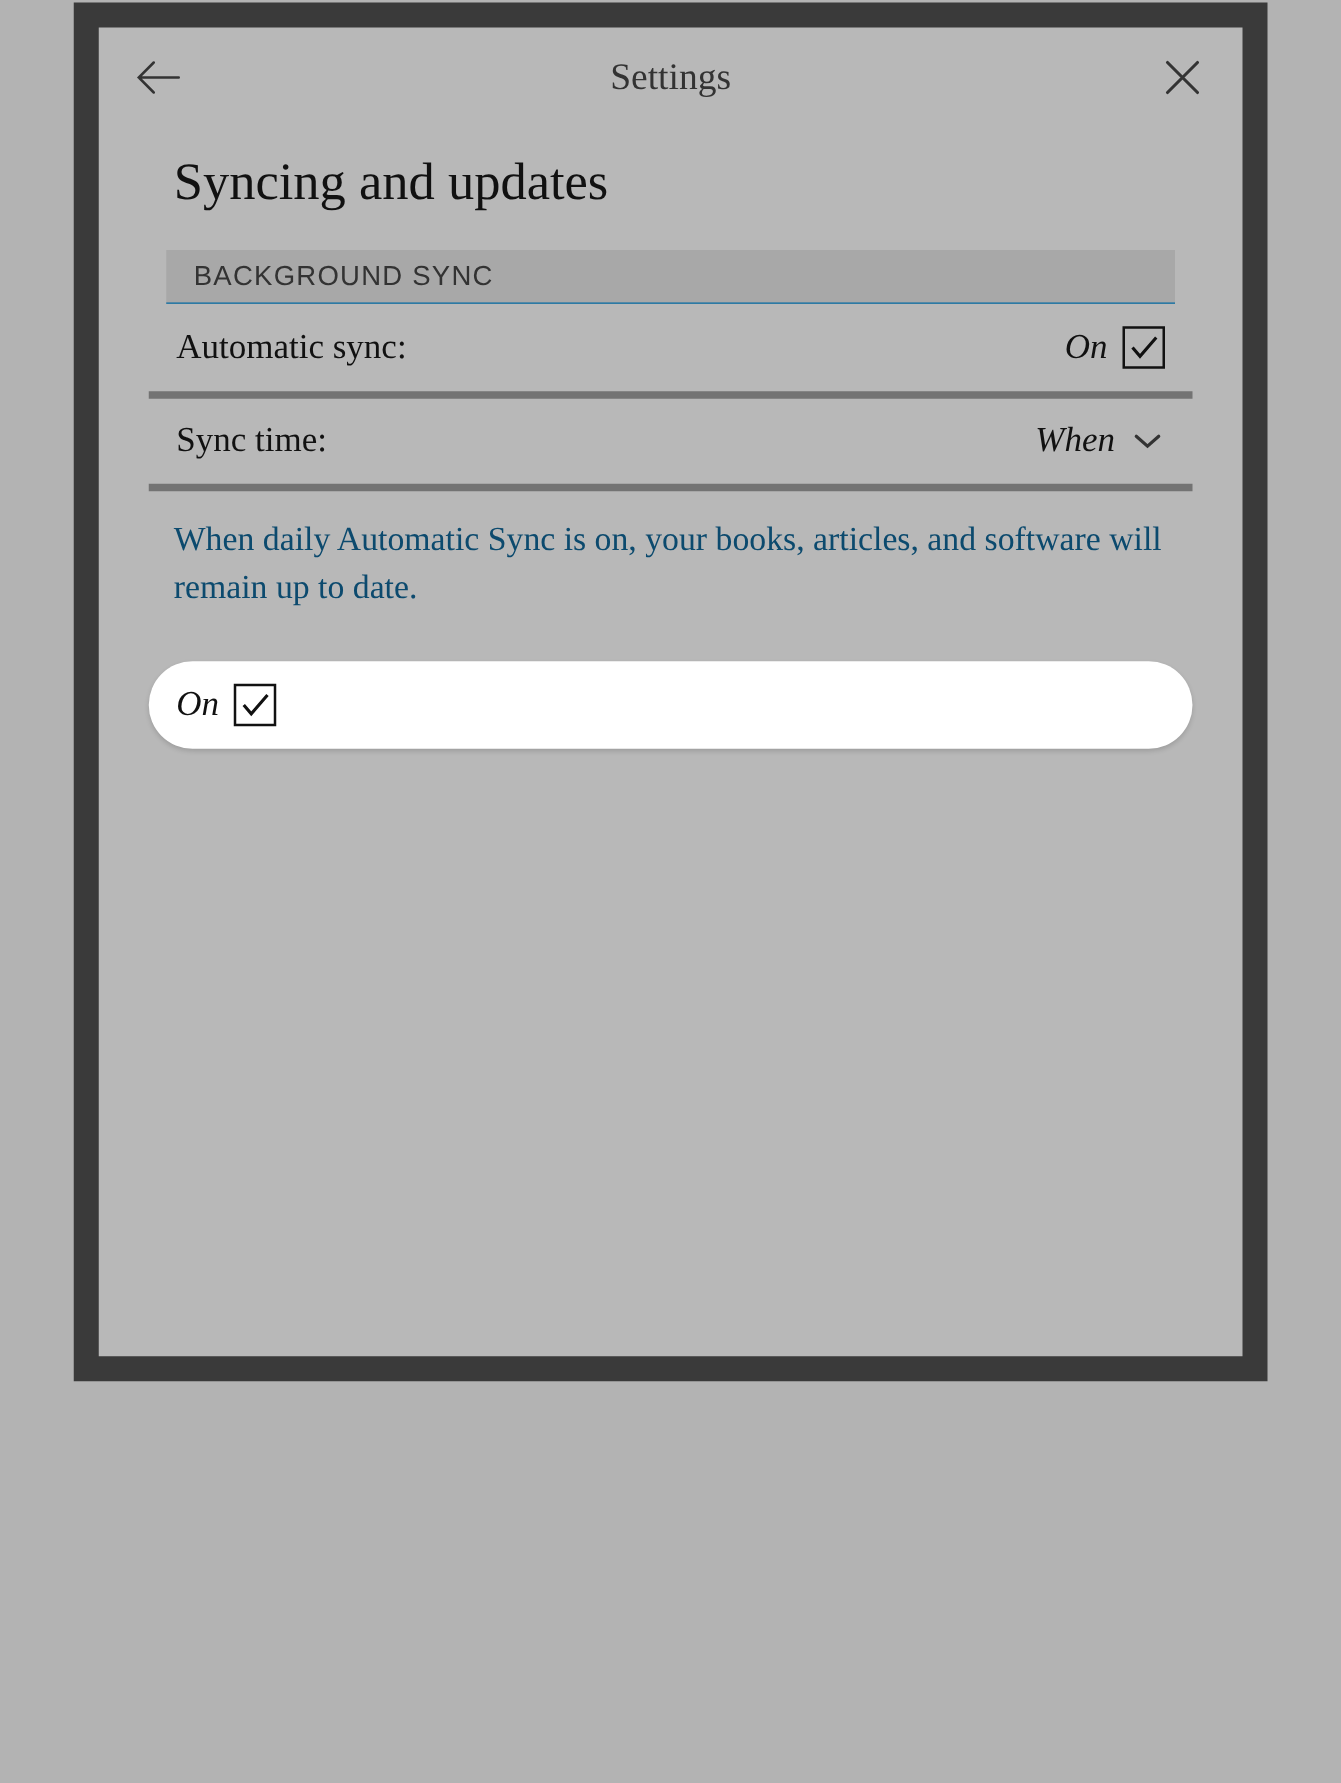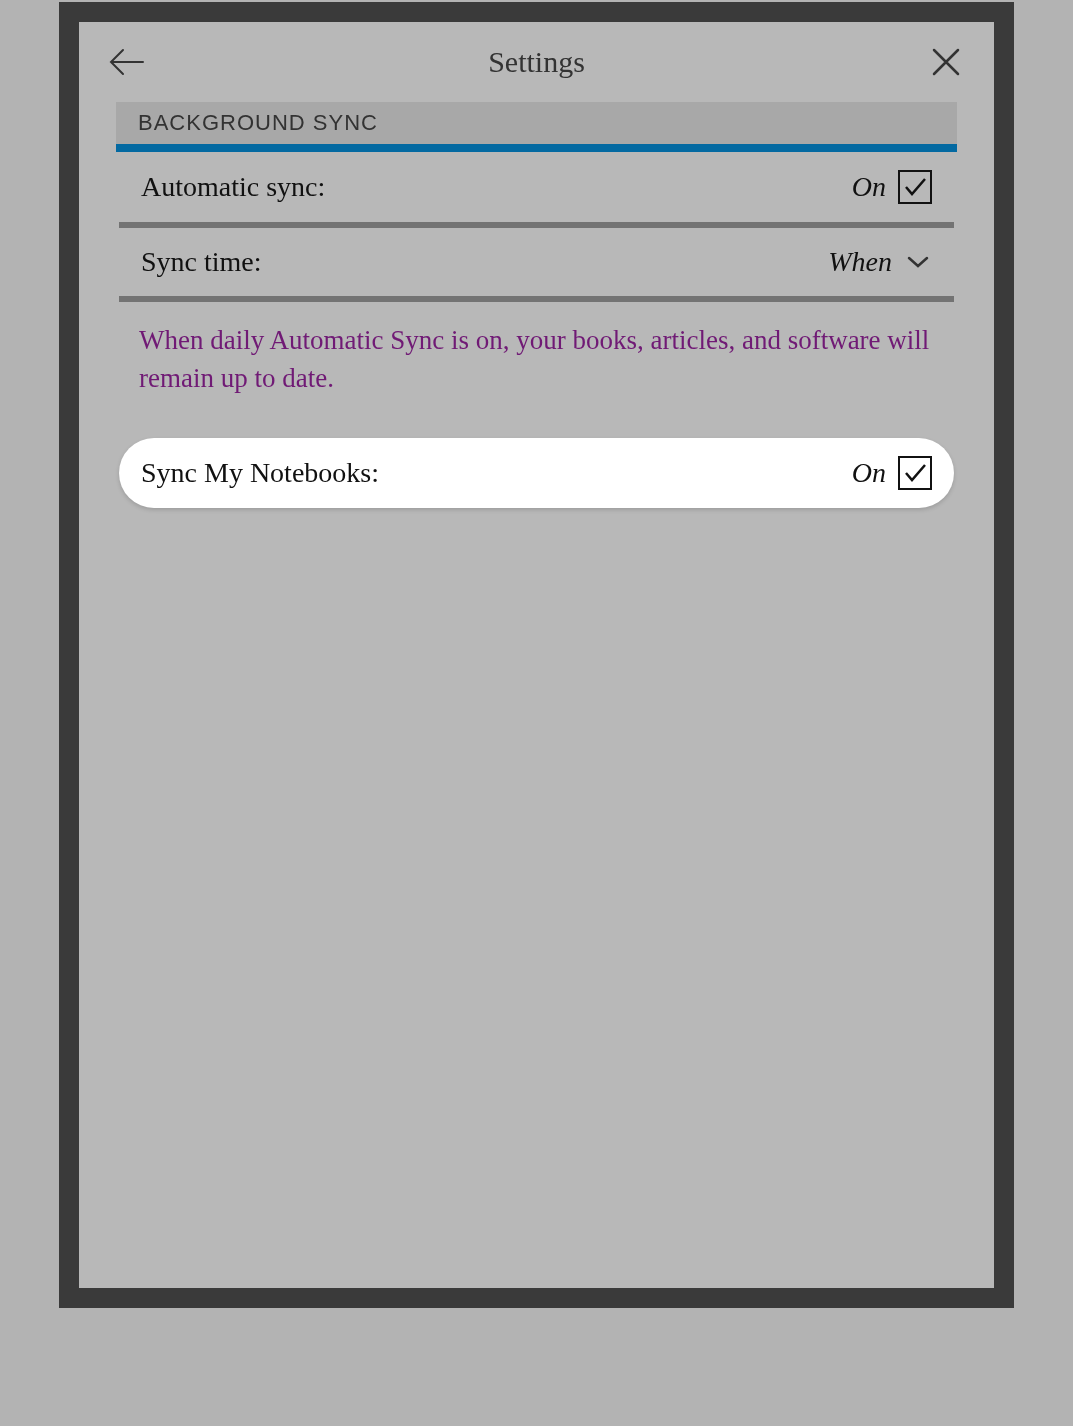--- a/index.html
+++ b/index.html
@@ -9,21 +9,21 @@
     }
     body {
       font-family: Georgia, 'Times New Roman', serif;
       background: #b3b3b3;
       width: 1073px;
       height: 1426px;
       overflow: hidden;
     }
     .outer-frame {
       width: 955px;
-      height: 1306px;
+      height: 1103px;
       background: #3a3a3a;
       margin: 0 auto;
       margin-top: 0px;
       padding: 20px;
       position: relative;
       top: 0;
     }
     .wrapper {
       padding-top: 2px;
     }
@@ -70,22 +70,22 @@
       padding: 20px 60px 30px 60px;
       font-family: Georgia, serif;
     }
     .section-header {
       background: #a8a8a8;
       color: #333;
       font-family: -apple-system, Helvetica, Arial, sans-serif;
       font-size: 22px;
       letter-spacing: 1px;
       padding: 8px 22px;
-      margin: 0 37px;
-      border-bottom: 8px solid #0369a1;
+      margin: 0 54px;
+      border-bottom: 1px solid #0369a1;
     }
     .setting-row {
       display: flex;
       justify-content: space-between;
       align-items: center;
       padding: 18px 22px;
       margin: 0 40px;
       border-bottom: 6px solid #737373;
       font-size: 28px;
       color: #111;
@@ -123,21 +123,21 @@
     .chevron {
       width: 28px;
       height: 28px;
       display: flex;
       align-items: center;
       justify-content: center;
       cursor: pointer;
     }
     .description {
       font-size: 27px;
-      color: #701a75;
+      color: #0c4a6e;
       padding: 20px 60px 40px 60px;
       line-height: 1.4;
       font-family: Georgia, serif;
     }
     .section-gap {
       margin-top: 10px;
     }
   </style>
 </head>
 <body>
@@ -152,20 +152,21 @@
         </svg>
       </div>
       <div class="header-title">Settings</div>
       <div class="close-x">
         <svg width="32" height="32" viewBox="0 0 32 32">
           <path d="M 4 4 L 28 28 M 28 4 L 4 28" stroke="#333" stroke-width="2.5" fill="none" stroke-linecap="round"></path>
         </svg>
       </div>
     </div>
 
+    <div class="page-title">Syncing and updates</div>
 
     <div class="section-header">BACKGROUND SYNC</div>
 
     <div class="setting-row">
       <span class="setting-label">Automatic sync:</span>
       <div class="setting-value-group">
         <span class="setting-value">On</span>
         <div class="checkbox">
           <svg width="28" height="28" viewBox="0 0 28 28">
             <path d="M 5 14 L 11 21 L 24 6" stroke="#111" stroke-width="2.5" fill="none"></path>
@@ -183,21 +184,20 @@
             <path d="M 3 3 L 12 11 L 21 3" stroke="#333" stroke-width="2.5" fill="none" stroke-linecap="round"></path>
           </svg>
         </div>
       </div>
     </div>
 
     <div class="description">When daily Automatic Sync is on, your books, articles, and software will remain up to date.</div>
 
 
     <div class="setting-row highlighted">
-      <span class="setting-label">Sync My Notebooks:</span>
       <div class="setting-value-group">
         <span class="setting-value">On</span>
         <div class="checkbox">
           <svg width="28" height="28" viewBox="0 0 28 28">
             <path d="M 5 14 L 11 21 L 24 6" stroke="#111" stroke-width="2.5" fill="none"></path>
           </svg>
         </div>
       </div>
     </div>
 

